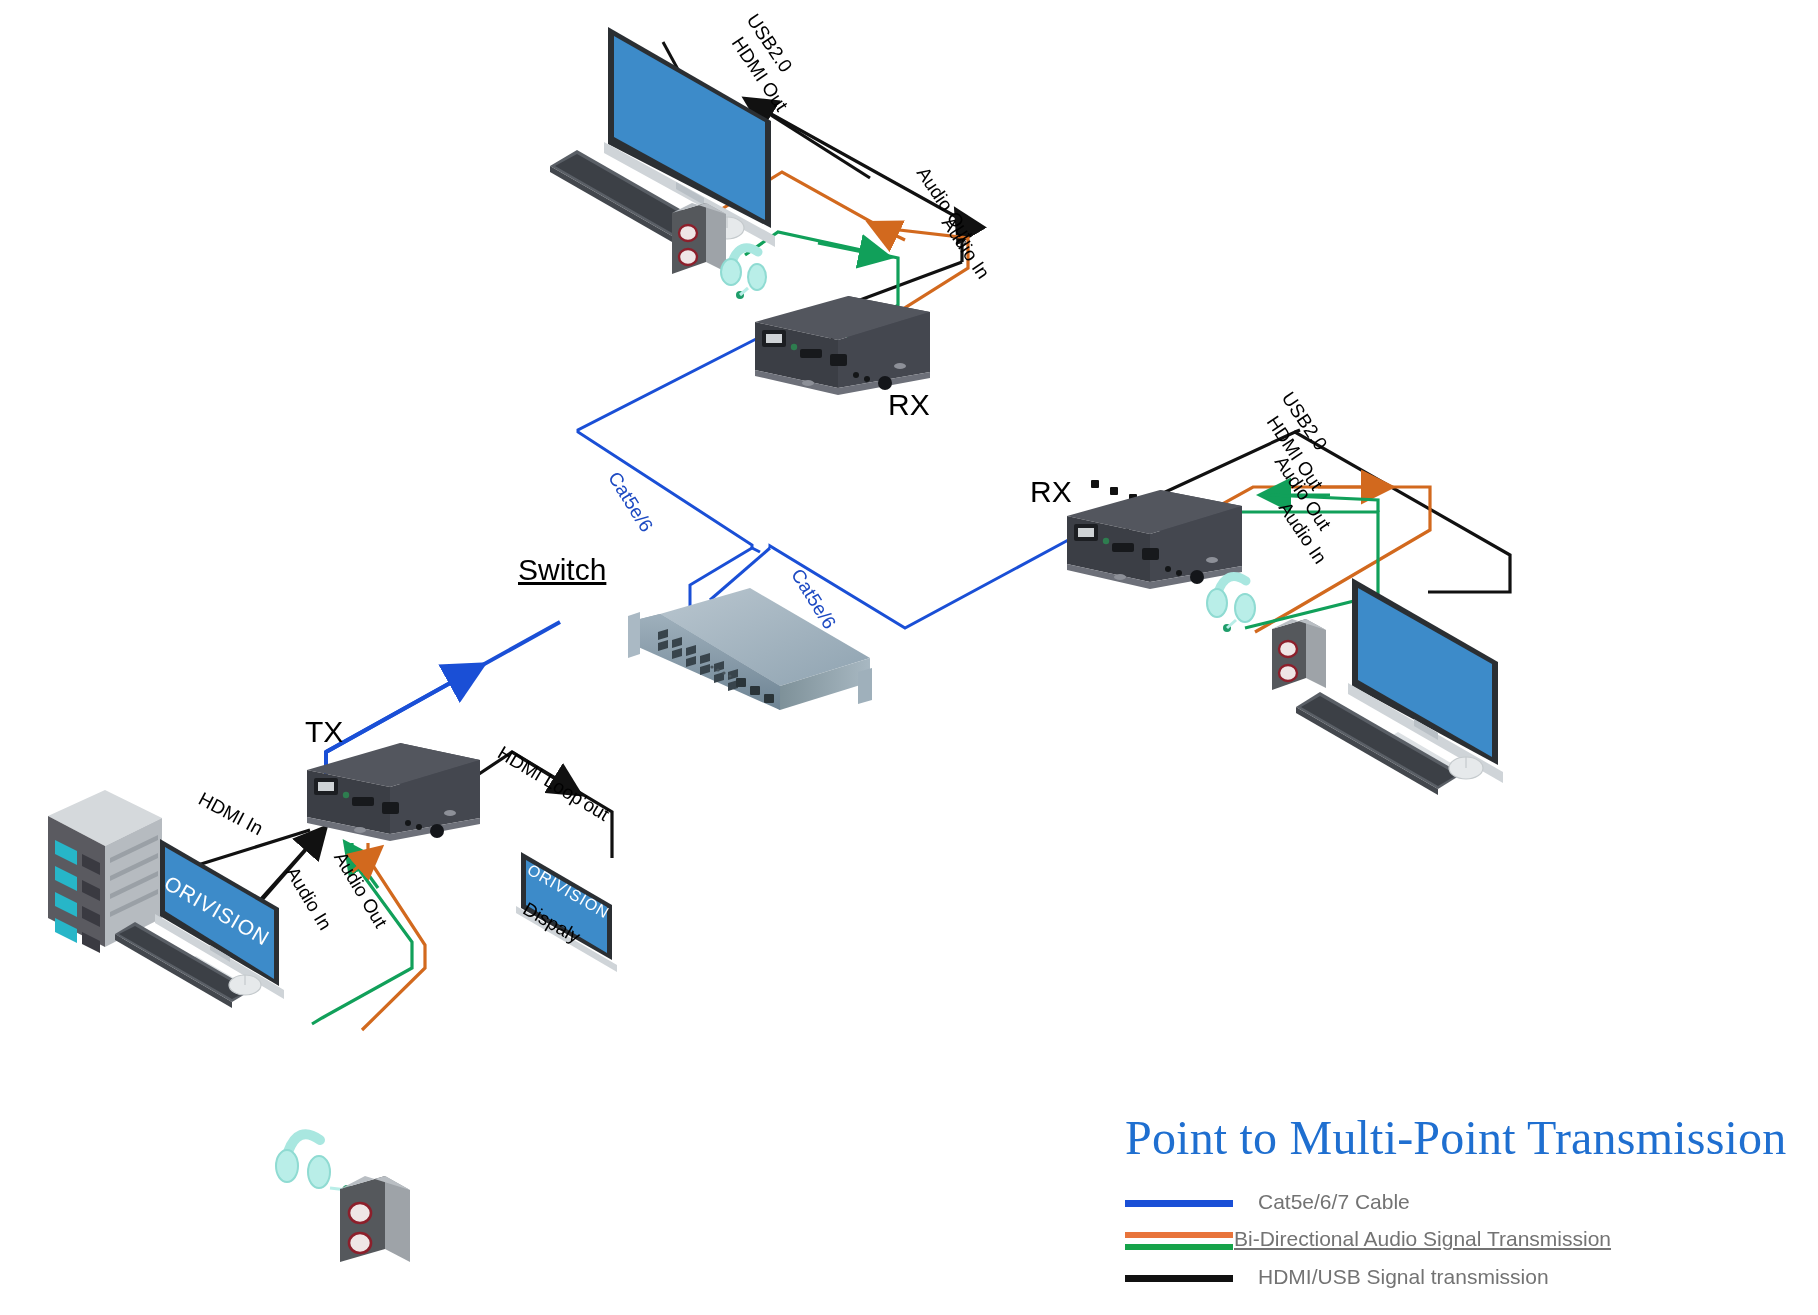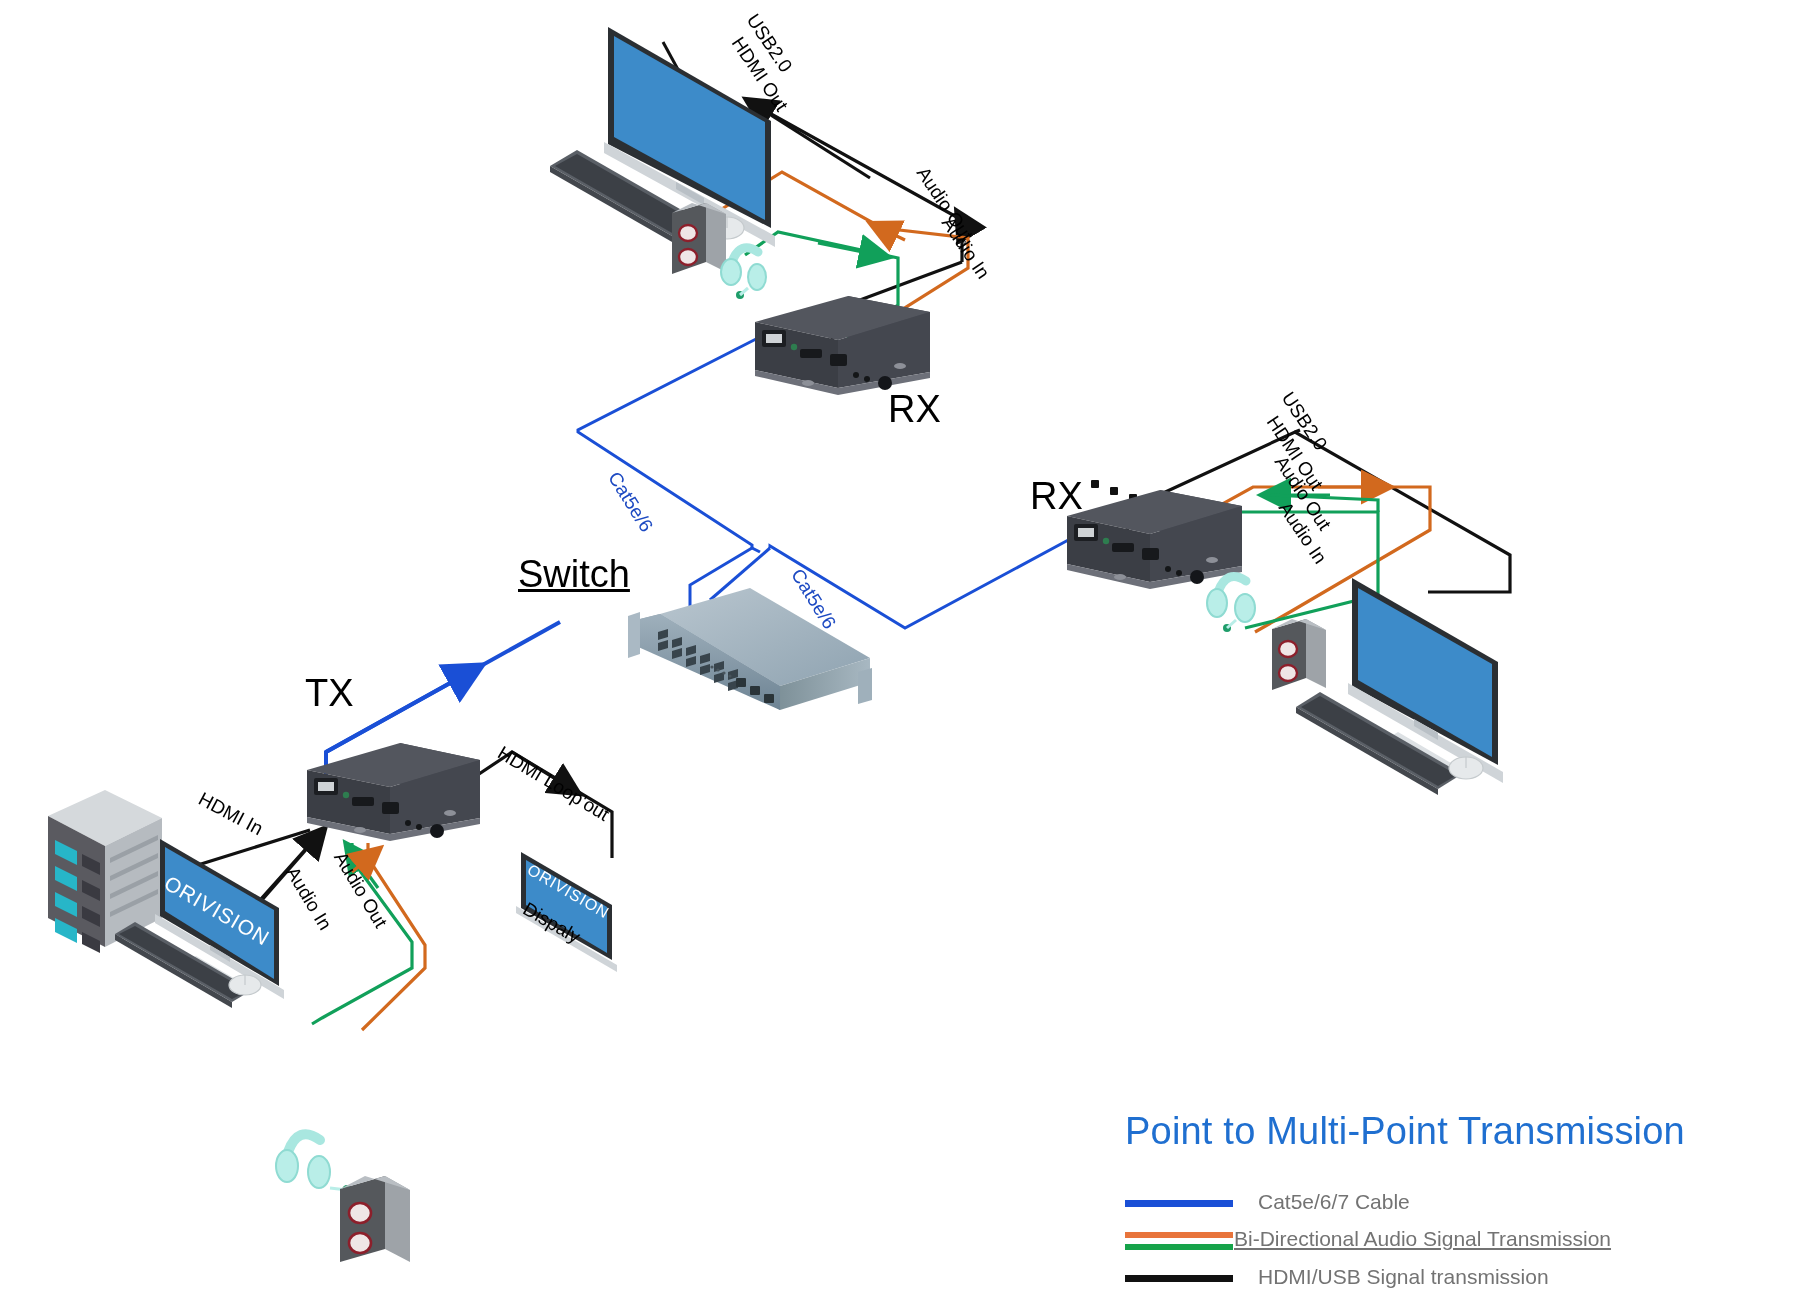--- a/index.html
+++ b/index.html
@@ -1,23 +1,23 @@
 <!DOCTYPE html>
 <html><head>
 <meta charset="utf-8">
 <style>
   html,body{margin:0;padding:0;background:#ffffff;}
   body{font-family:"Liberation Sans", sans-serif;}
   #stage{position:relative;width:1818px;height:1315px;background:#fff;overflow:hidden;}
   #stage svg{position:absolute;left:0;top:0;width:1818px;height:1315px;}
   .lbl{position:absolute;white-space:nowrap;font-family:"Liberation Sans",sans-serif;}
-  .dev-lbl{font-size:38px;color:#000;font-weight:400;}
+  .dev-lbl{font-size:30px;color:#000;font-weight:400;}
   .wire-lbl{font-size:19px;color:#000;}
   .cat-lbl{font-size:19px;color:#1c49c2;}
-  .legend-title{position:absolute;font-size:38px;color:#1f6fd0;letter-spacing:.2px;font-family:Liberation Sans, sans-serif;}
+  .legend-title{position:absolute;font-size:48px;color:#1f6fd0;letter-spacing:.2px;font-family:Liberation Serif, serif;}
   .legend-row{position:absolute;font-size:21px;color:#737373;font-family:"Liberation Sans",sans-serif;}
   .scr-txt{position:absolute;font-size:21px;color:#ffffff;font-family:"Liberation Sans",sans-serif;letter-spacing:1px;}
 </style>
 </head>
 <body>
 
 <div id="stage">
 
   <svg viewBox="0 0 1818 1315">
     <defs>
@@ -373,21 +373,21 @@
   <div class="lbl dev-lbl" style="left:518px; top:553px;text-decoration:underline;">Switch</div>
 
   <div class="lbl dev-lbl" style="left:1030px; top:475px;">RX</div>
 
   <div class="lbl wire-lbl" style="left:1295px; top:388px; transform:rotate(56deg); transform-origin:left top;">USB2.0</div>
   <div class="lbl wire-lbl" style="left:1280px; top:412px; transform:rotate(56deg); transform-origin:left top;">HDMI Out</div>
 
   <div class="lbl wire-lbl" style="left:1288px; top:452px; transform:rotate(56deg); transform-origin:left top;">Audio Out</div>
   <div class="lbl wire-lbl" style="left:1292px; top:498px; transform:rotate(56deg); transform-origin:left top;">Audio In</div>
 
-  <div class="lbl dev-lbl" style="left:305px; top:672px;">TX</div>
+  <div class="lbl dev-lbl" style="left:305px; top:715px;">TX</div>
 
   <div class="lbl wire-lbl" style="left:205px; top:788px; transform:rotate(28deg); transform-origin:left top;">HDMI In</div>
 
   <div class="lbl wire-lbl" style="left:505px; top:742px; transform:rotate(31deg); transform-origin:left top;">HDMI Loop'out</div>
 
   <div class="lbl wire-lbl" style="left:300px; top:863px; transform:rotate(59deg); transform-origin:left top;">Audio In</div>
   <div class="lbl wire-lbl" style="left:348px; top:848px; transform:rotate(59deg); transform-origin:left top;">Audio Out</div>
 
   <div class="lbl wire-lbl" style="left:530px; top:898px; transform:rotate(30deg); transform-origin:left top;">Dispaly</div>
 

